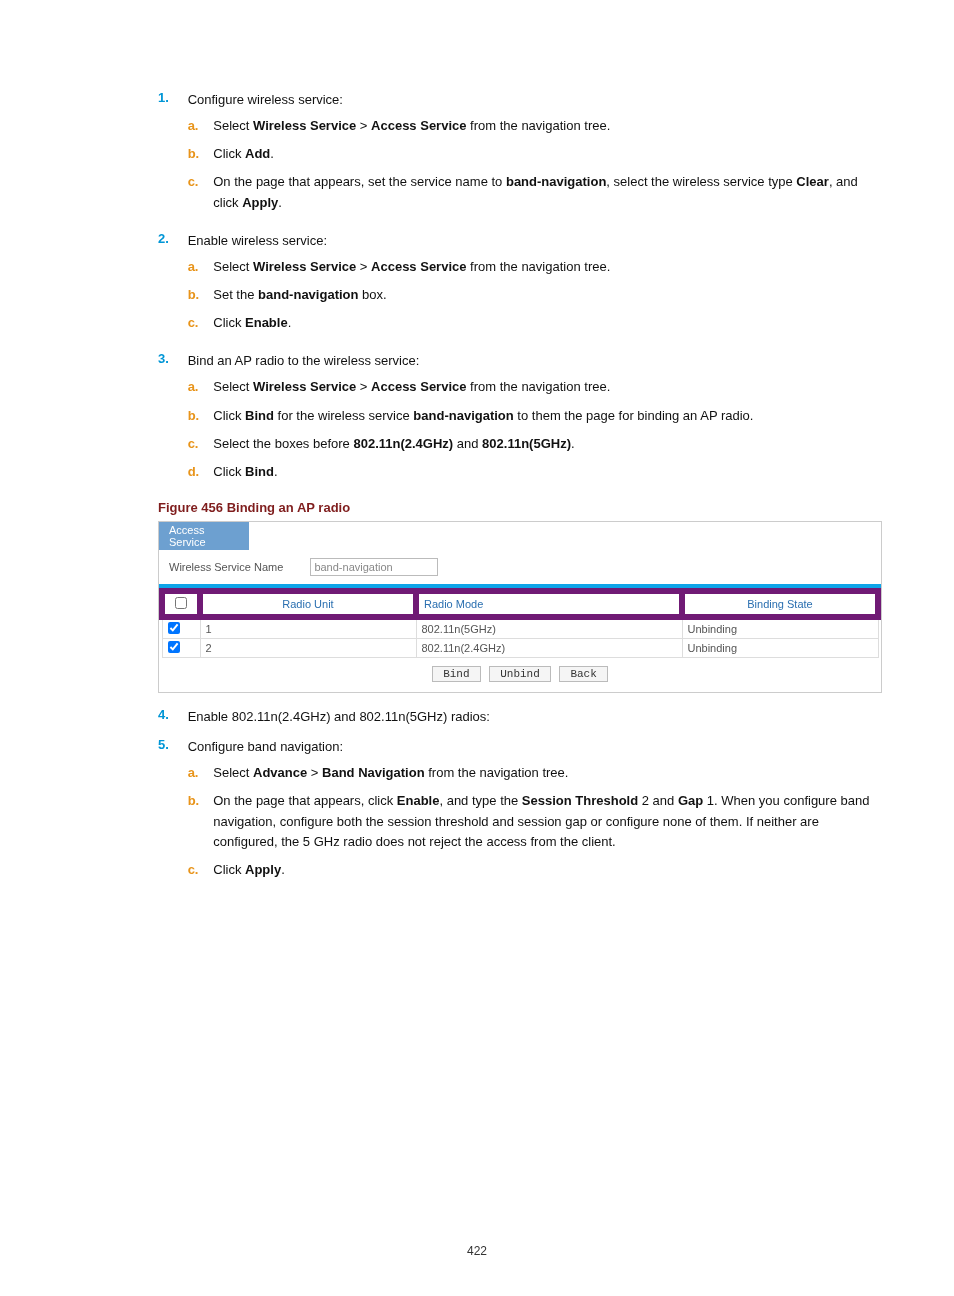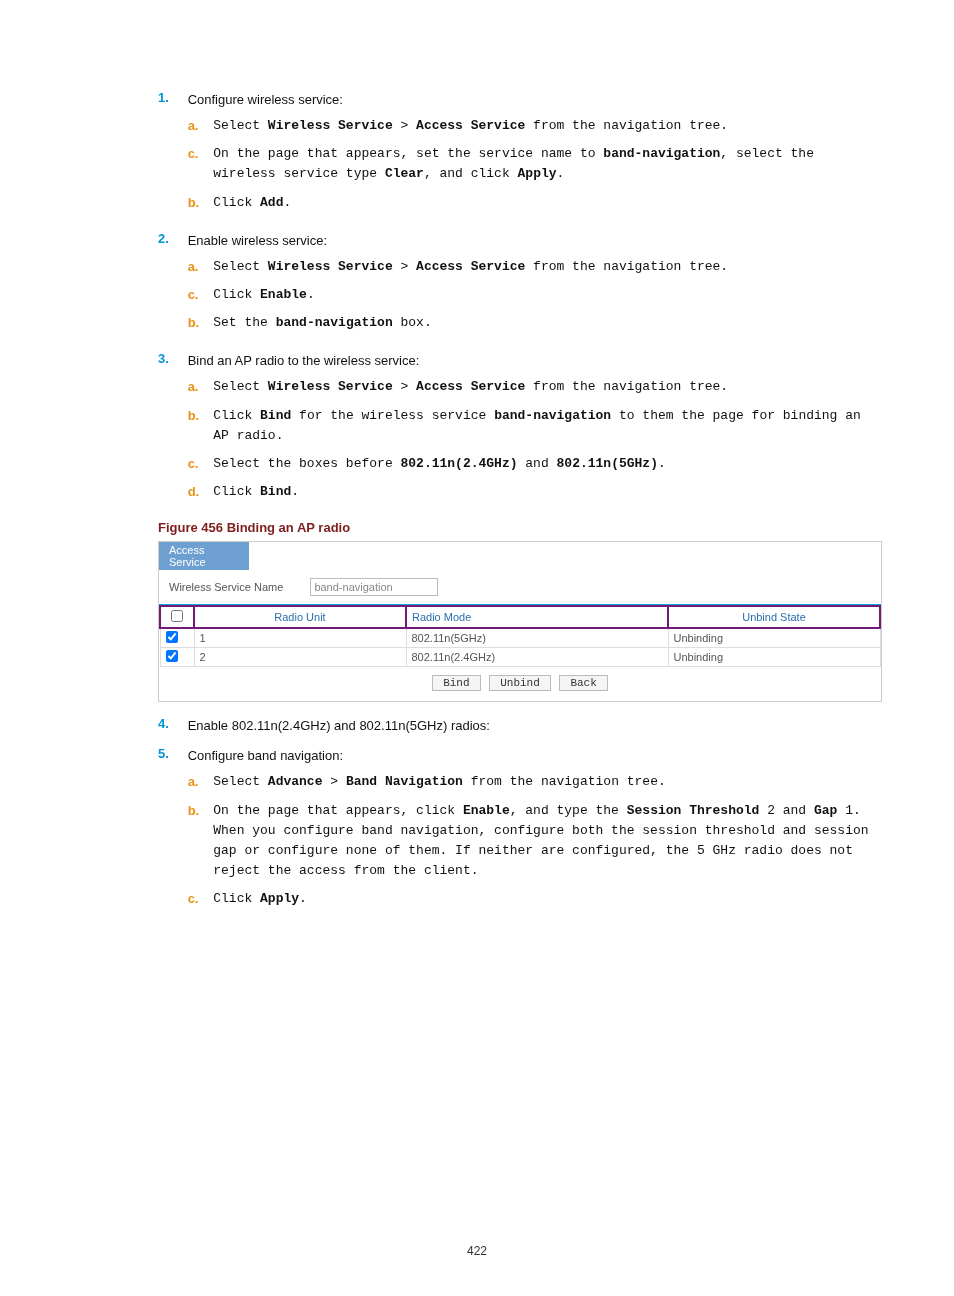--- a/index.html
+++ b/index.html
@@ -50,21 +50,20 @@
     color:#e8941a;
     font-weight:bold;
     font-size:13px;
     vertical-align:top;
   }
   .subbody{
     display:inline-block;
     vertical-align:top;
     width:660px;
     line-height:1.55;
-    font-family:Liberation Mono, monospace;
   }
   b{font-weight:bold;}
   .figtitle{
     color:#7f1d1d;
     font-weight:bold;
     margin:8px 0 6px 0;
   }
   
   .ui-box{
     border:1px solid #ccc;
@@ -74,41 +73,41 @@
     color:#333;
   }
   .ui-tab{
     background:#6da0d0;
     color:#fff;
     padding:2px 10px;
     width:70px;
   }
   .ui-field{
     padding:8px 10px;
-    border-bottom:1px solid #0ea5e9;
+    border-bottom:4px solid #0ea5e9;
   }
   .ui-field label{color:#555;}
   .ui-field input{
     width:120px;
     height:16px;
     font-size:11px;
     color:#888;
     margin-left:24px;
     border:1px solid #bbb;
     padding:0 3px;
   }
   table.ui-tbl{
     width:100%;
     border-collapse:collapse;
     font-size:11px;
   }
   table.ui-tbl th{
     color:#2a6fb0;
     font-weight:normal;
-    border:2px solid #701a75;
+    border:6px solid #701a75;
     padding:3px 5px;
   }
   table.ui-tbl td{
     border:1px solid #ddd;
     padding:2px 5px;
     color:#555;
   }
   input.cb{
     width:12px;height:12px;margin:0;
   }
@@ -146,56 +145,56 @@
       <span class="stepbody">
         <span>Configure wireless service:</span>
         <ol class="sub">
           <li>
             <span class="alph">a.</span>
             <span class="subbody">
               <span>Select </span><b>Wireless Service</b><span> &gt; </span><b>Access Service</b><span> from the navigation tree.</span>
             </span>
           </li>
           <li>
+            <span class="alph">b.</span>
+            <span class="subbody">
+              <span>Click </span><b>Add</b><span>.</span>
+            </span>
+          </li>
+          <li>
             <span class="alph">c.</span>
             <span class="subbody">
               <span>On the page that appears, set the service name to </span><b>band-navigation</b><span>, select the wireless service type </span><b>Clear</b><span>, and click </span><b>Apply</b><span>.</span>
-            </span>
-          </li>
-          <li>
-            <span class="alph">b.</span>
-            <span class="subbody">
-              <span>Click </span><b>Add</b><span>.</span>
             </span>
           </li>
         </ol>
       </span>
     </li>
 
     <li>
       <span class="num">2.</span>
       <span class="stepbody">
         <span>Enable wireless service:</span>
         <ol class="sub">
           <li>
             <span class="alph">a.</span>
             <span class="subbody">
               <span>Select </span><b>Wireless Service</b><span> &gt; </span><b>Access Service</b><span> from the navigation tree.</span>
             </span>
           </li>
           <li>
+            <span class="alph">b.</span>
+            <span class="subbody">
+              <span>Set the </span><b>band-navigation</b><span> box.</span>
+            </span>
+          </li>
+          <li>
             <span class="alph">c.</span>
             <span class="subbody">
               <span>Click </span><b>Enable</b><span>.</span>
-            </span>
-          </li>
-          <li>
-            <span class="alph">b.</span>
-            <span class="subbody">
-              <span>Set the </span><b>band-navigation</b><span> box.</span>
             </span>
           </li>
         </ol>
       </span>
     </li>
 
     <li>
       <span class="num">3.</span>
       <span class="stepbody">
         <span>Bind an AP radio to the wireless service:</span>
@@ -236,21 +235,21 @@
     <div class="ui-field">
       <label>Wireless Service Name</label>
       <input type="text" value="band-navigation" style="">
     </div>
     <table class="ui-tbl">
       <tbody>
           <tr>
         <th style="width:22px;"><input class="cb" type="checkbox" style=""></th>
         <th style="width:200px;text-align:center;">Radio Unit</th>
         <th style="width:250px;text-align:left;">Radio Mode</th>
-        <th style="text-align:center;">Unbind State</th>
+        <th style="text-align:center;">Binding State</th>
       </tr>
       <tr>
         <td><input class="cb" type="checkbox" checked="" style=""></td>
         <td>1</td>
         <td>802.11n(5GHz)</td>
         <td>Unbinding</td>
       </tr>
       <tr>
         <td><input class="cb" type="checkbox" checked="" style=""></td>
         <td>2</td>

